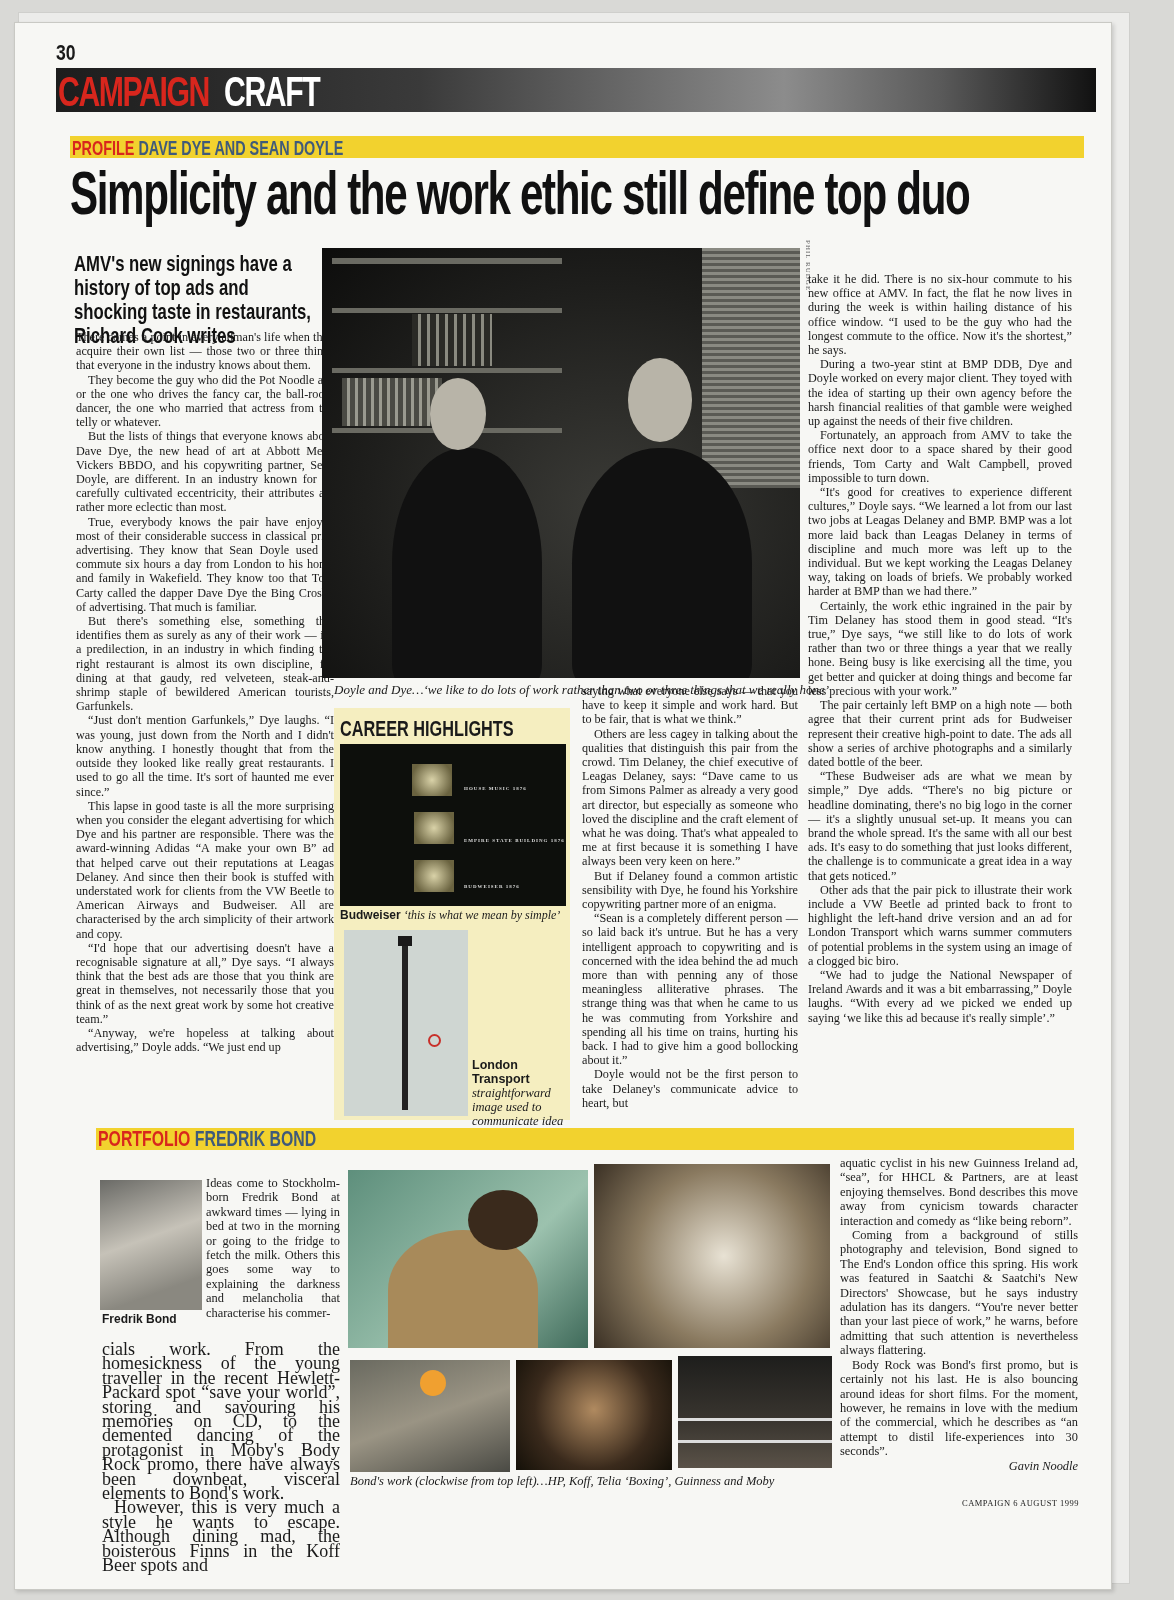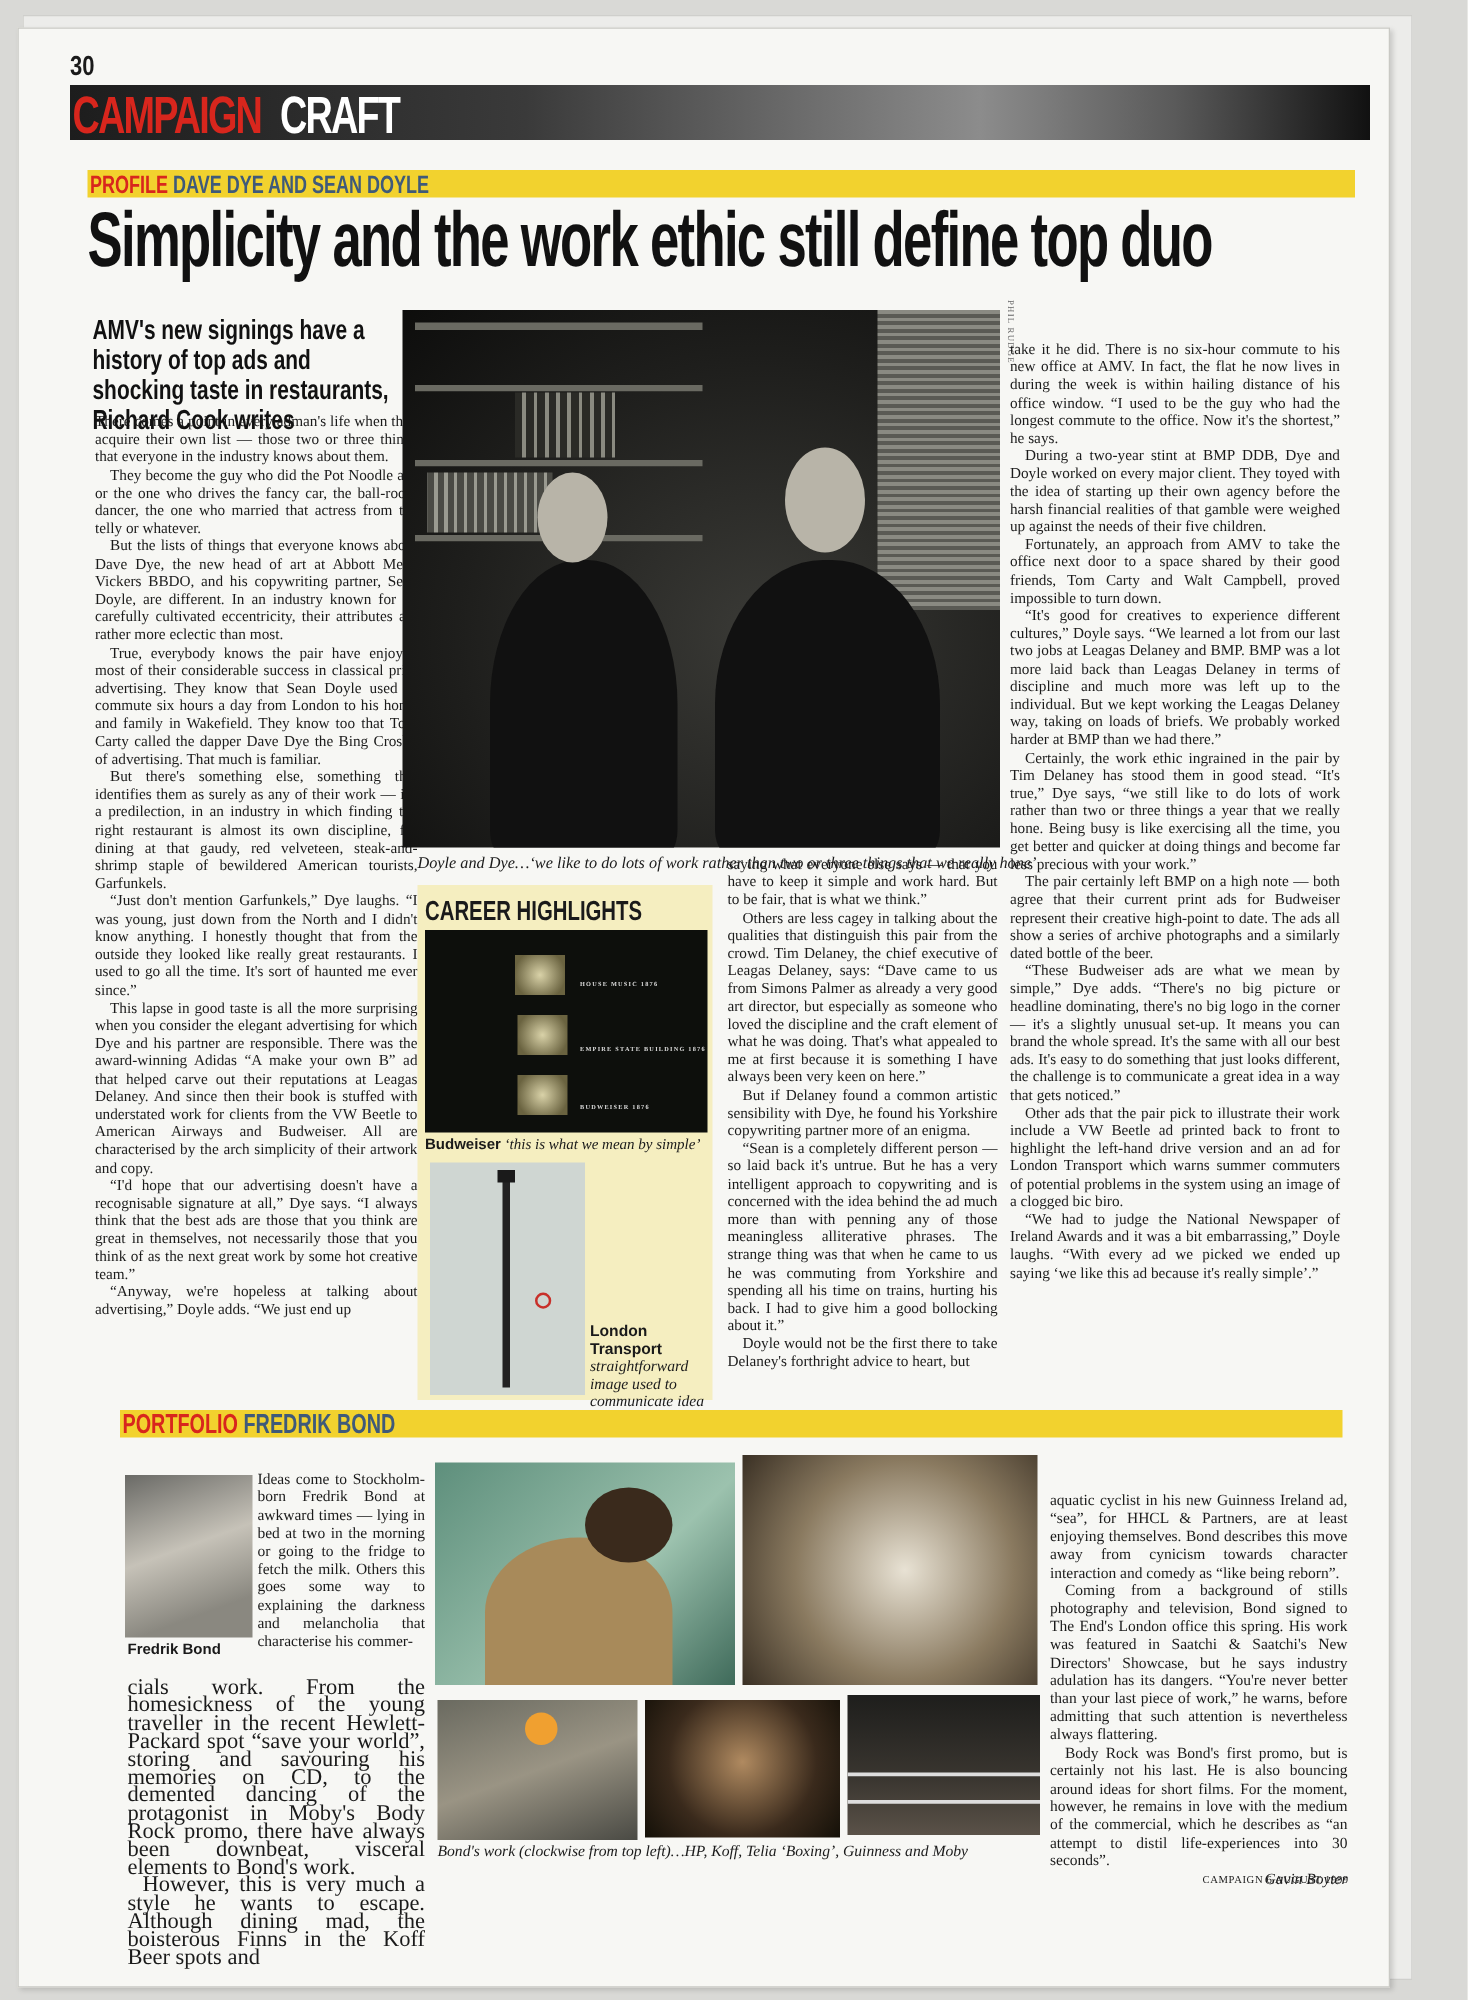--- a/index.html
+++ b/index.html
@@ -41,21 +41,21 @@
   .lt-caption{left:472px;top:1058px;width:96px;font-size:12.5px;line-height:14px;}
   .lt-caption b{font-family:"Liberation Sans",sans-serif;display:block;}
   .portfolio-bar{left:96px;top:1128px;width:978px;height:22px;}
   .portfolio-kicker{left:98px;top:1126px;font-family:"Liberation Sans",sans-serif;font-weight:bold;font-size:22px;line-height:26px;transform:scaleX(0.72);transform-origin:left;white-space:nowrap;}
   .bond-photo{left:100px;top:1180px;width:102px;height:130px;background:linear-gradient(160deg,#6a6a66,#c6c2b8 45%,#8a8880 80%);}
   .bond-name{left:102px;top:1312px;font-family:"Liberation Sans",sans-serif;font-weight:bold;font-size:12px;}
   .bond-col-a{left:206px;top:1176px;width:134px;font-size:12.4px;line-height:14.4px;text-align:justify;}
   .bond-col-b{left:102px;top:1342px;width:238px;font-size:18px;line-height:14.4px;text-align:justify;}
   .bond-col-b p,.bond-col-c p{margin:0;text-indent:12px;}
   .bond-col-b p.cont{text-indent:0;}
-  .bond-col-c{left:840px;top:1156px;width:238px;font-size:12.4px;line-height:14.4px;text-align:justify;margin-top:37px;}
+  .bond-col-c{left:840px;top:1156px;width:238px;font-size:12.4px;line-height:14.4px;text-align:justify;}
   .bond-col-c p.cont{text-indent:0;}
   .still{position:absolute;overflow:hidden;}
   .bond-caption{left:350px;top:1474px;font-size:12.5px;font-style:italic;white-space:nowrap;}
   .footer{left:962px;top:1498px;font-size:8.5px;letter-spacing:0.5px;white-space:nowrap;}
   .byline{font-style:italic;float:right;}
 </style>
 </head>
 <body>
 
 <div class="sheet-back"></div>
@@ -124,21 +124,21 @@
 <div class="abs lt-caption">
   <b>London Transport</b>
   <i>straightforward image used to communicate idea</i>
 </div>
 
 <div class="abs col col3">
   <p class="first">saying what everyone else says — that you have to keep it simple and work hard. But to be fair, that is what we think.”</p>
   <p>Others are less cagey in talking about the qualities that distinguish this pair from the crowd. Tim Delaney, the chief executive of Leagas Delaney, says: “Dave came to us from Simons Palmer as already a very good art director, but especially as someone who loved the discipline and the craft element of what he was doing. That's what appealed to me at first because it is something I have always been very keen on here.”</p>
   <p>But if Delaney found a common artistic sensibility with Dye, he found his Yorkshire copywriting partner more of an enigma.</p>
   <p>“Sean is a completely different person — so laid back it's untrue. But he has a very intelligent approach to copywriting and is concerned with the idea behind the ad much more than with penning any of those meaningless alliterative phrases. The strange thing was that when he came to us he was commuting from Yorkshire and spending all his time on trains, hurting his back. I had to give him a good bollocking about it.”</p>
-  <p>Doyle would not be the first there to take Delaney's forthright advice to heart, but</p>
+  <p>Doyle would not be the first person to take Delaney's communicate advice to heart, but</p>
 </div>
 
 <div class="abs col col4">
   <p class="first">take it he did. There is no six-hour commute to his new office at AMV. In fact, the flat he now lives in during the week is within hailing distance of his office window. “I used to be the guy who had the longest commute to the office. Now it's the shortest,” he says.</p>
   <p>During a two-year stint at BMP DDB, Dye and Doyle worked on every major client. They toyed with the idea of starting up their own agency before the harsh financial realities of that gamble were weighed up against the needs of their five children.</p>
   <p>Fortunately, an approach from AMV to take the office next door to a space shared by their good friends, Tom Carty and Walt Campbell, proved impossible to turn down.</p>
   <p>“It's good for creatives to experience different cultures,” Doyle says. “We learned a lot from our last two jobs at Leagas Delaney and BMP. BMP was a lot more laid back than Leagas Delaney in terms of discipline and much more was left up to the individual. But we kept working the Leagas Delaney way, taking on loads of briefs. We probably worked harder at BMP than we had there.”</p>
   <p>Certainly, the work ethic ingrained in the pair by Tim Delaney has stood them in good stead. “It's true,” Dye says, “we still like to do lots of work rather than two or three things a year that we really hone. Being busy is like exercising all the time, you get better and quicker at doing things and become far less precious with your work.”</p>
   <p>The pair certainly left BMP on a high note — both agree that their current print ads for Budweiser represent their creative high-point to date. The ads all show a series of archive photographs and a similarly dated bottle of the beer.</p>
   <p>“These Budweiser ads are what we mean by simple,” Dye adds. “There's no big picture or headline dominating, there's no big logo in the corner — it's a slightly unusual set-up. It means you can brand the whole spread. It's the same with all our best ads. It's easy to do something that just looks different, the challenge is to communicate a great idea in a way that gets noticed.”</p>
@@ -172,16 +172,16 @@
 <div class="abs still" style="left:678px;top:1356px;width:154px;height:112px;background:linear-gradient(180deg,#1e1e1c,#3a3630 60%,#5a5248);">
   <div style="position:absolute;left:0;top:62px;width:154px;height:3px;background:#ddd;"></div>
   <div style="position:absolute;left:0;top:84px;width:154px;height:3px;background:#ddd;"></div>
 </div>
 <div class="abs bond-caption">Bond's work (clockwise from top left)…HP, Koff, Telia ‘Boxing’, Guinness and Moby</div>
 
 <div class="abs bond-col-c">
   <p class="cont">aquatic cyclist in his new Guinness Ireland ad, “sea”, for HHCL &amp; Partners, are at least enjoying themselves. Bond describes this move away from cynicism towards character interaction and comedy as “like being reborn”.</p>
   <p>Coming from a background of stills photography and television, Bond signed to The End's London office this spring. His work was featured in Saatchi &amp; Saatchi's New Directors' Showcase, but he says industry adulation has its dangers. “You're never better than your last piece of work,” he warns, before admitting that such attention is nevertheless always flattering.</p>
   <p>Body Rock was Bond's first promo, but is certainly not his last. He is also bouncing around ideas for short films. For the moment, however, he remains in love with the medium of the commercial, which he describes as “an attempt to distil life-experiences into 30 seconds”.</p>
-  <span class="byline">Gavin Boyter</span>
+  <span class="byline">Gavin Noodle</span>
 </div>
 
 <div class="abs footer">CAMPAIGN 6 AUGUST 1999</div>
 
 </body></html>

